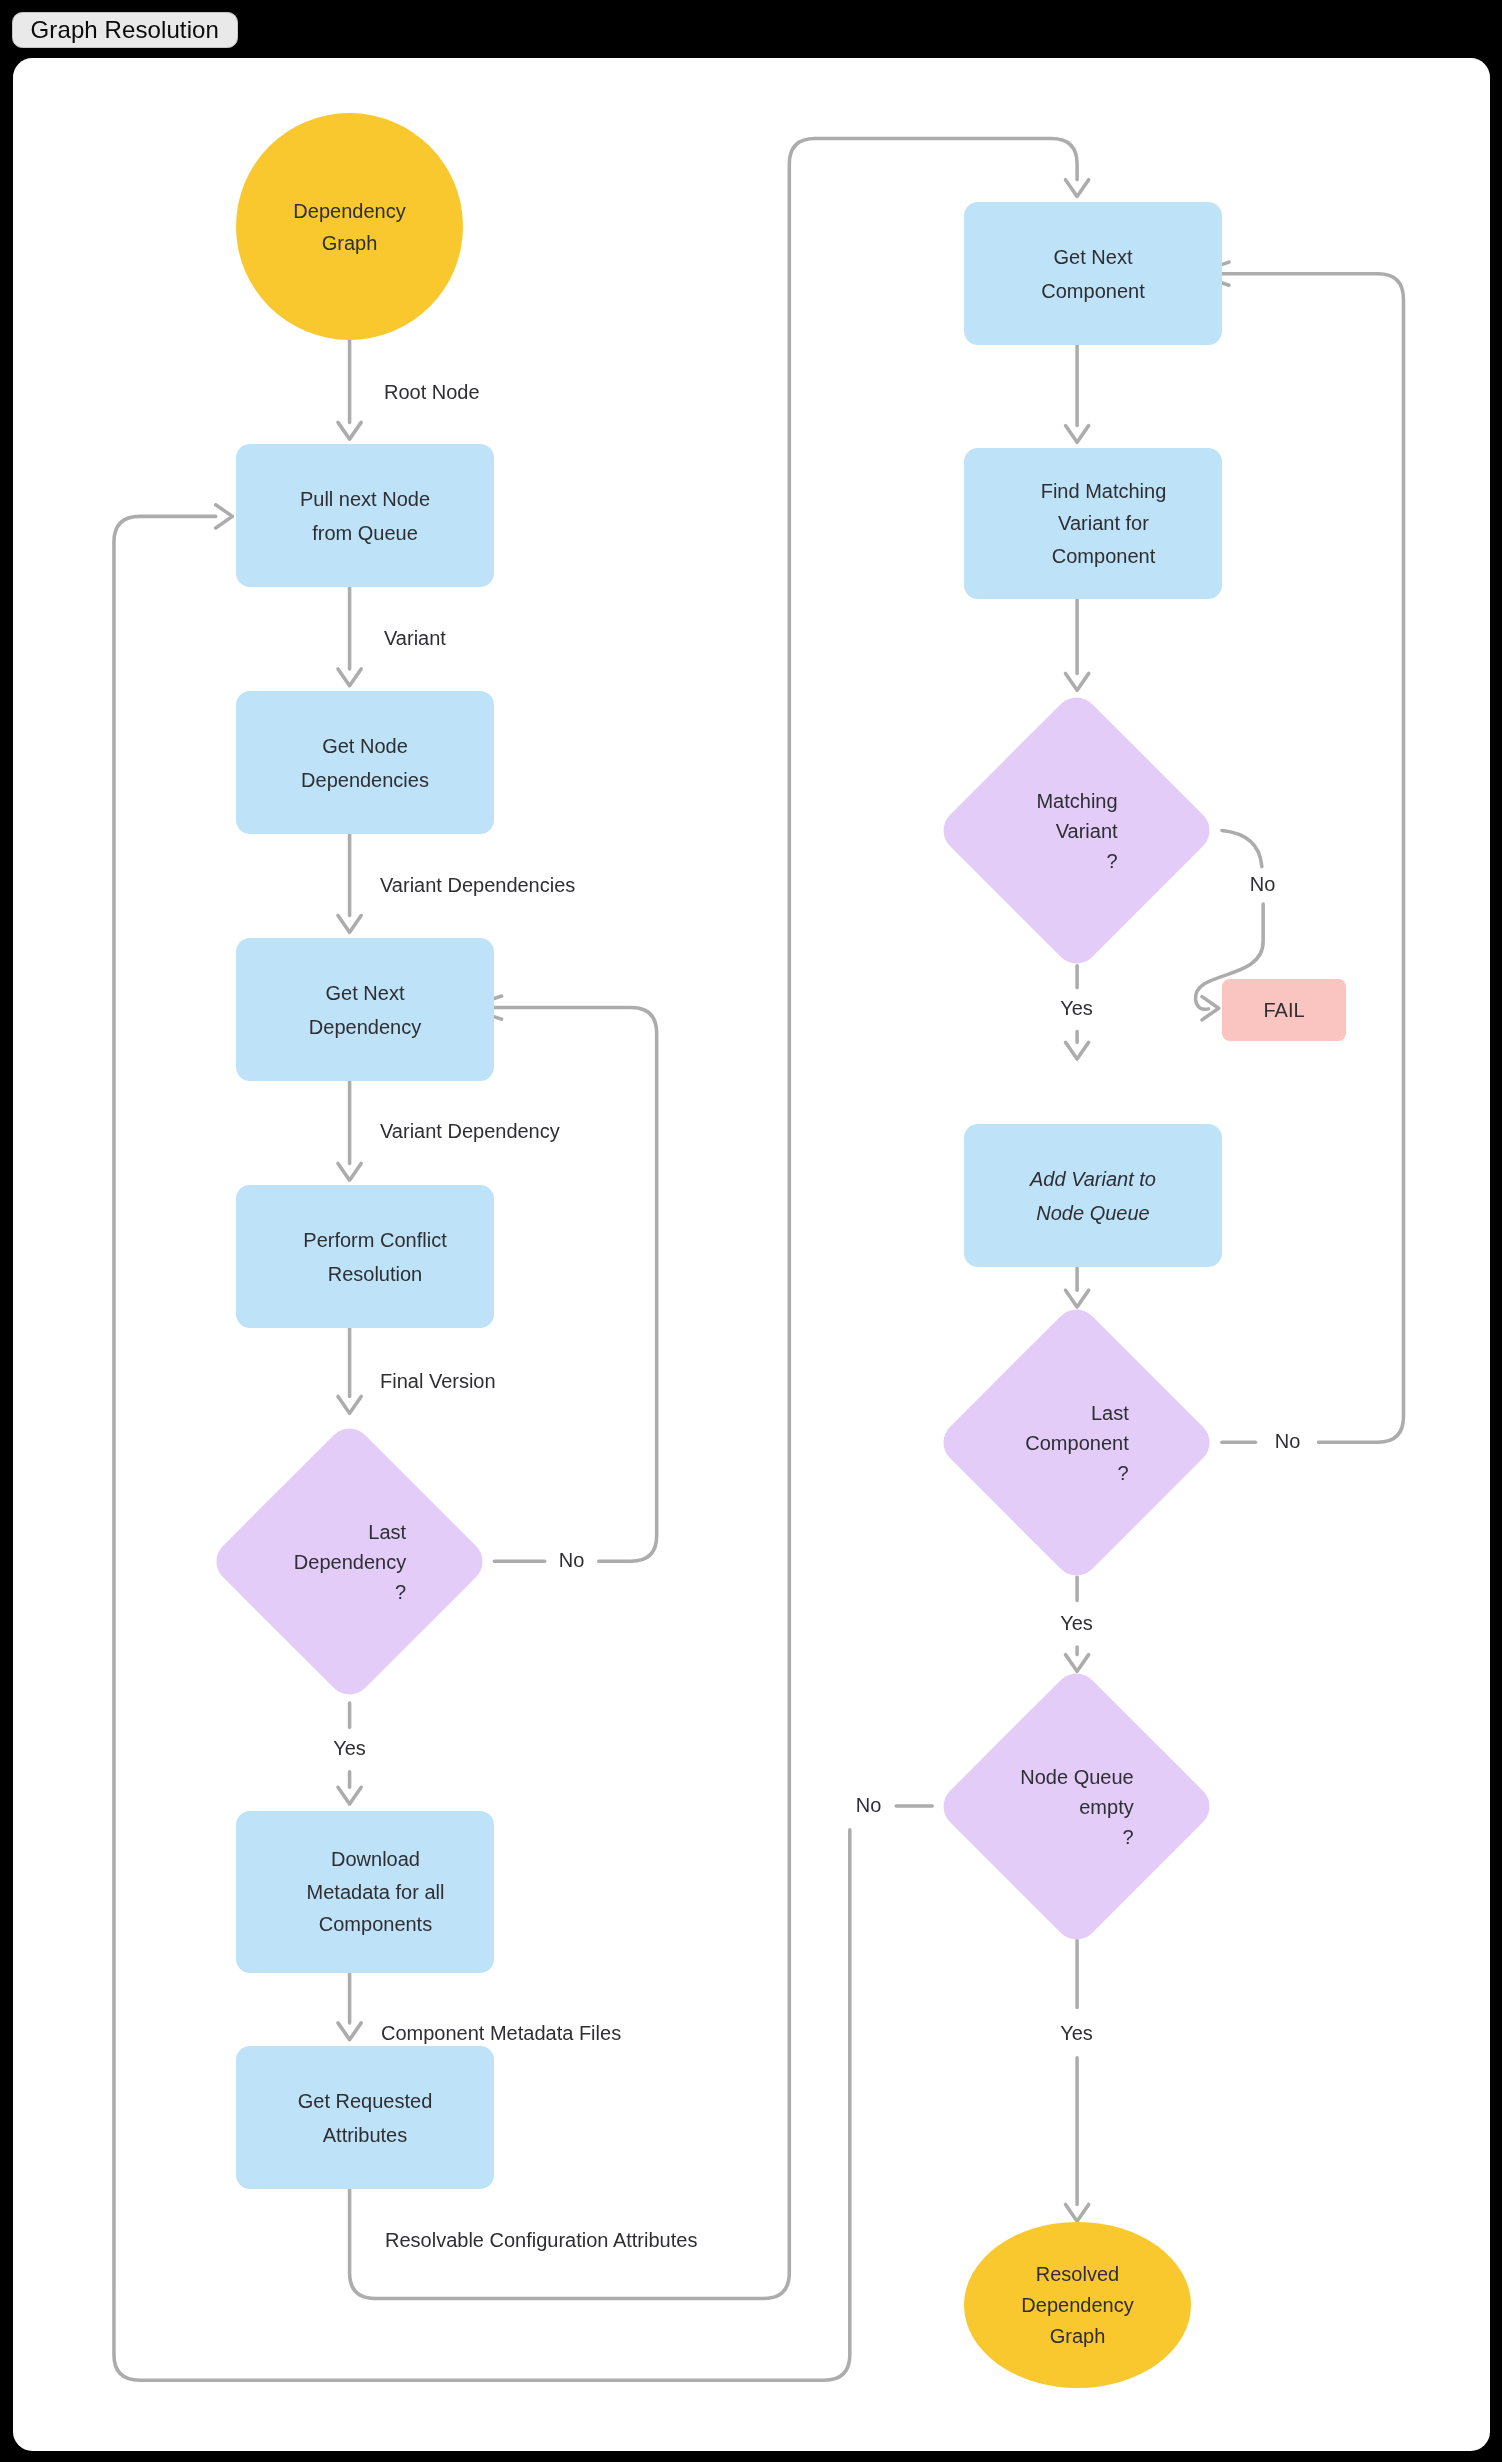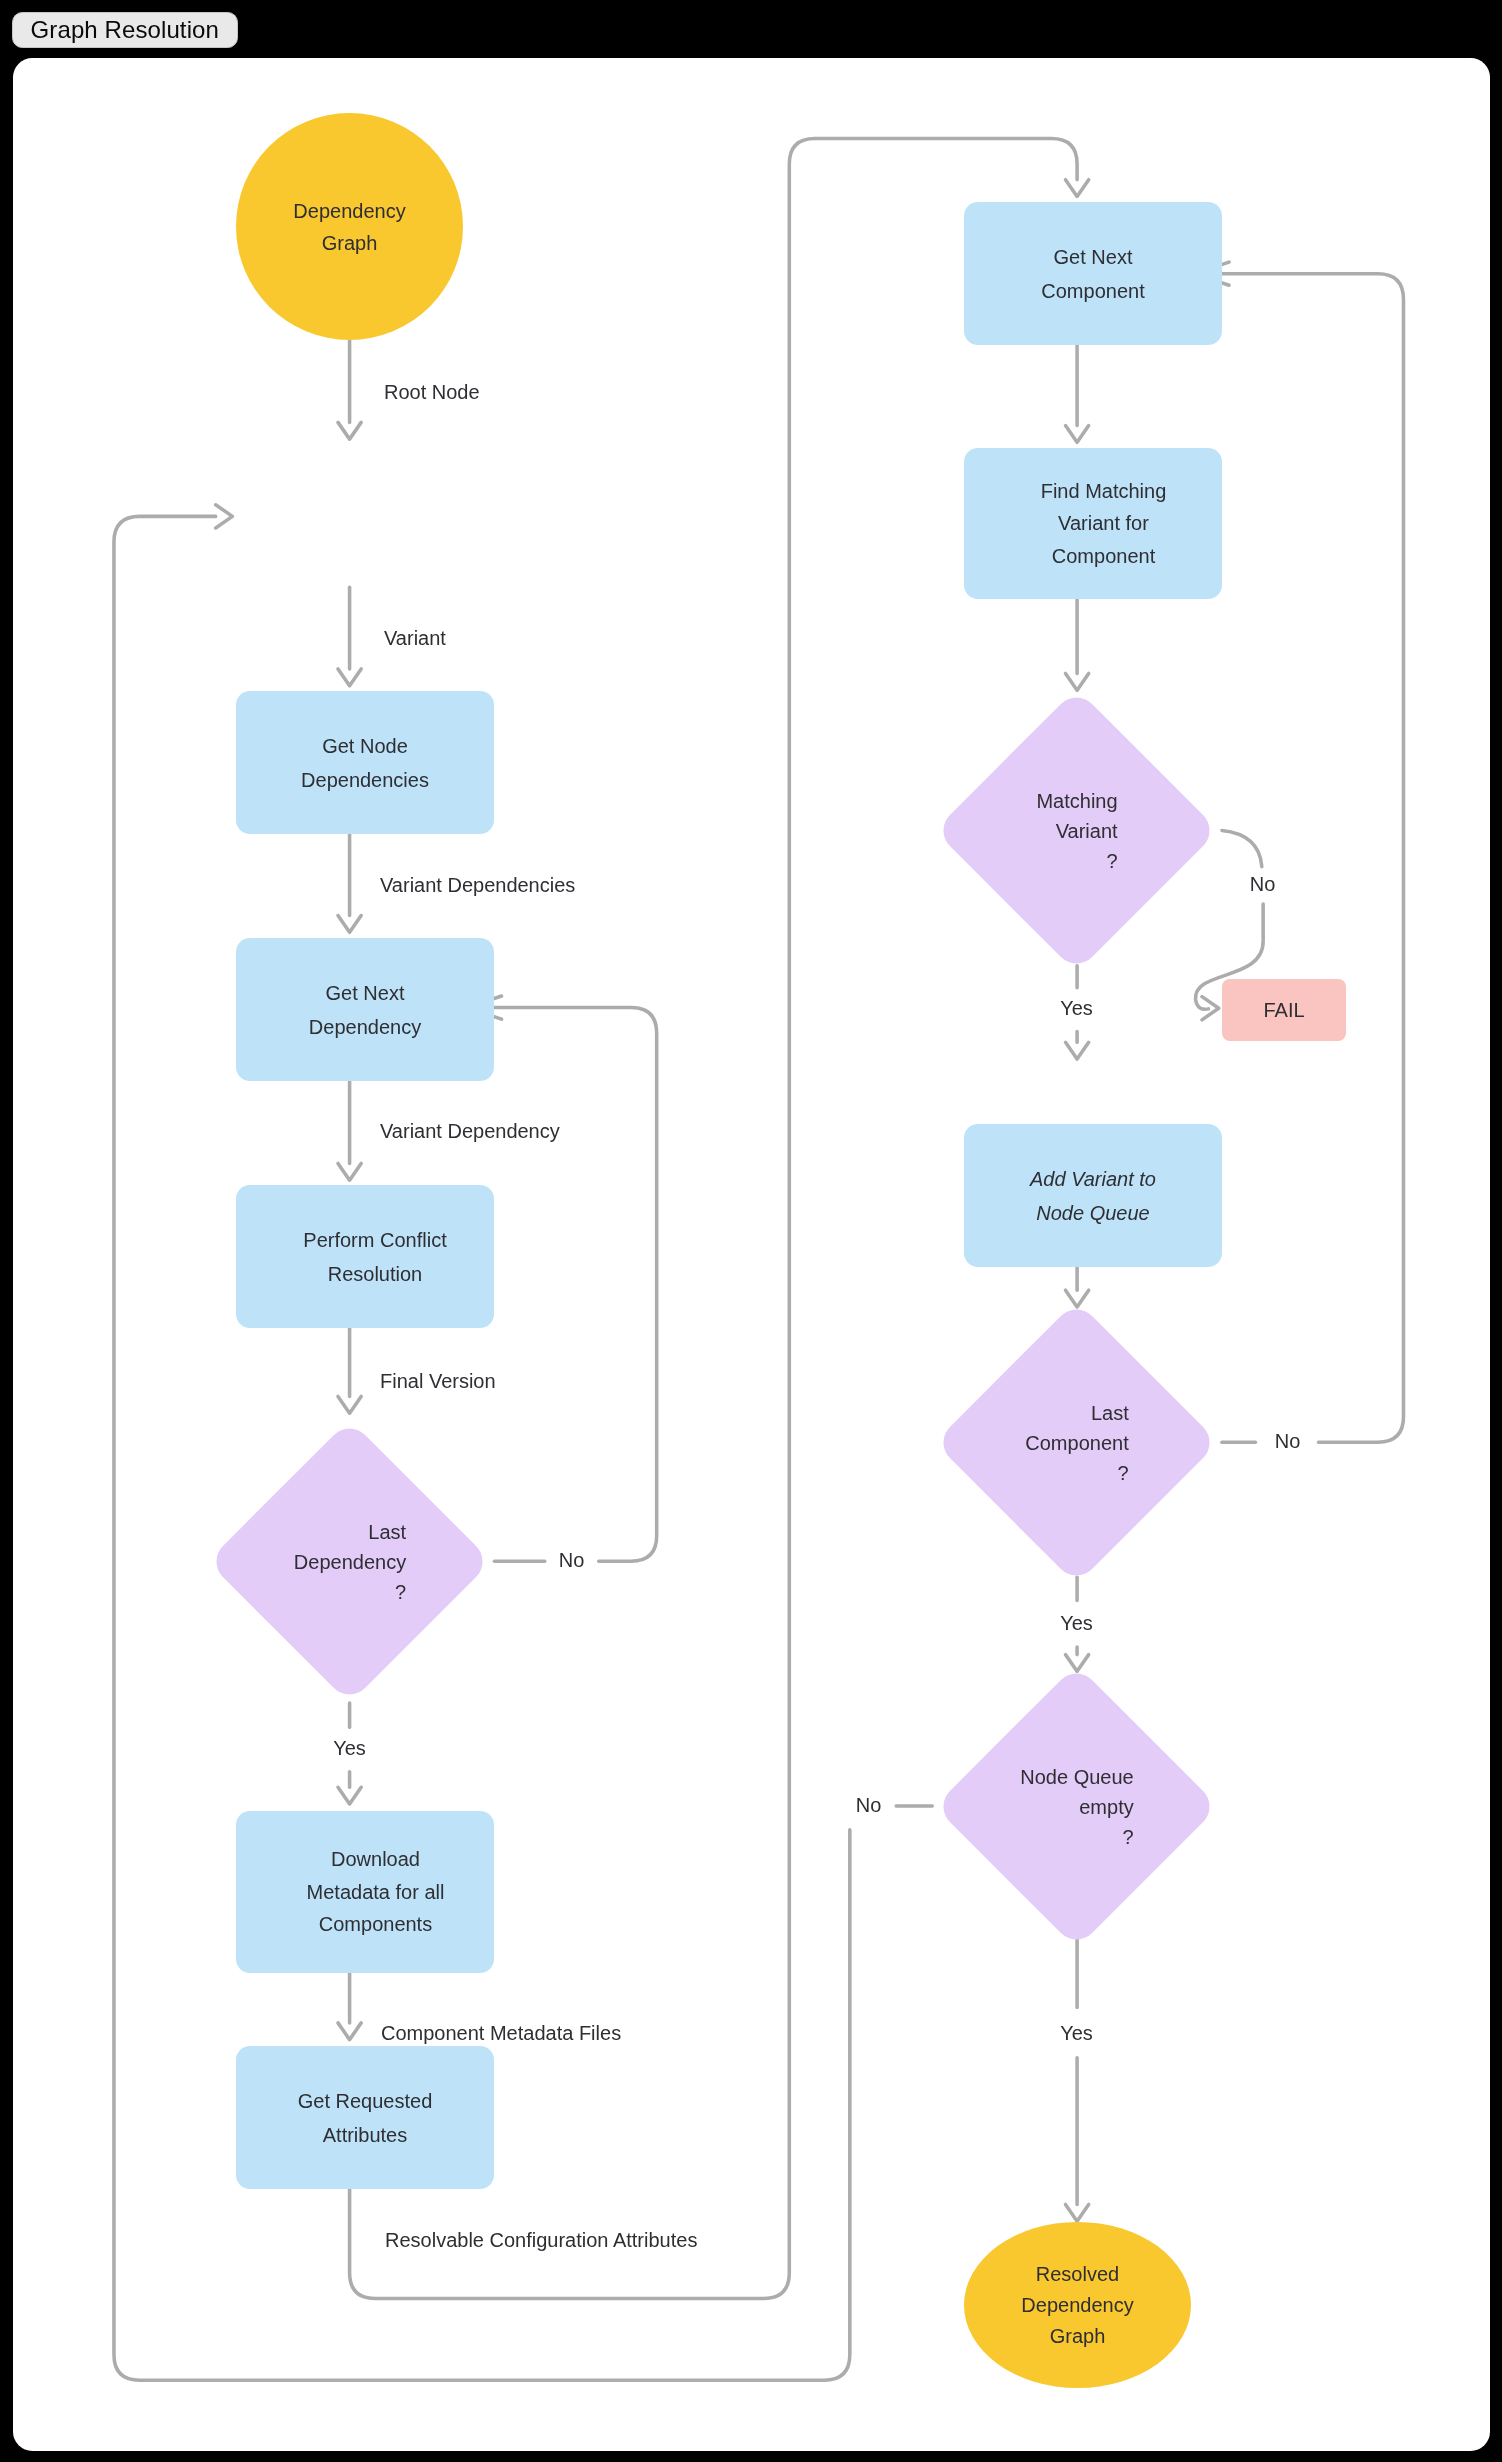--- a/index.html
+++ b/index.html
@@ -109,20 +109,24 @@
     <path d="M1673 3010 V3118"></path>
     <path d="M1673 3196 V3424"></path>
     <path d="M1655 3424 L1673 3450 L1691 3424"></path>
   </svg>
 
   <div class="node terminal circle" style="left:236px;top:113px;">
     <span>Dependency
 Graph</span>
   </div>
 
+  <div class="node process" style="left:236px;top:444px;">
+    <span>Pull next Node
+from Queue</span>
+  </div>
 
   <div class="node process" style="left:236px;top:691px;">
     <span>Get Node
 Dependencies</span>
   </div>
 
   <div class="node process" style="left:236px;top:938px;">
     <span>Get Next
 Dependency</span>
   </div>

